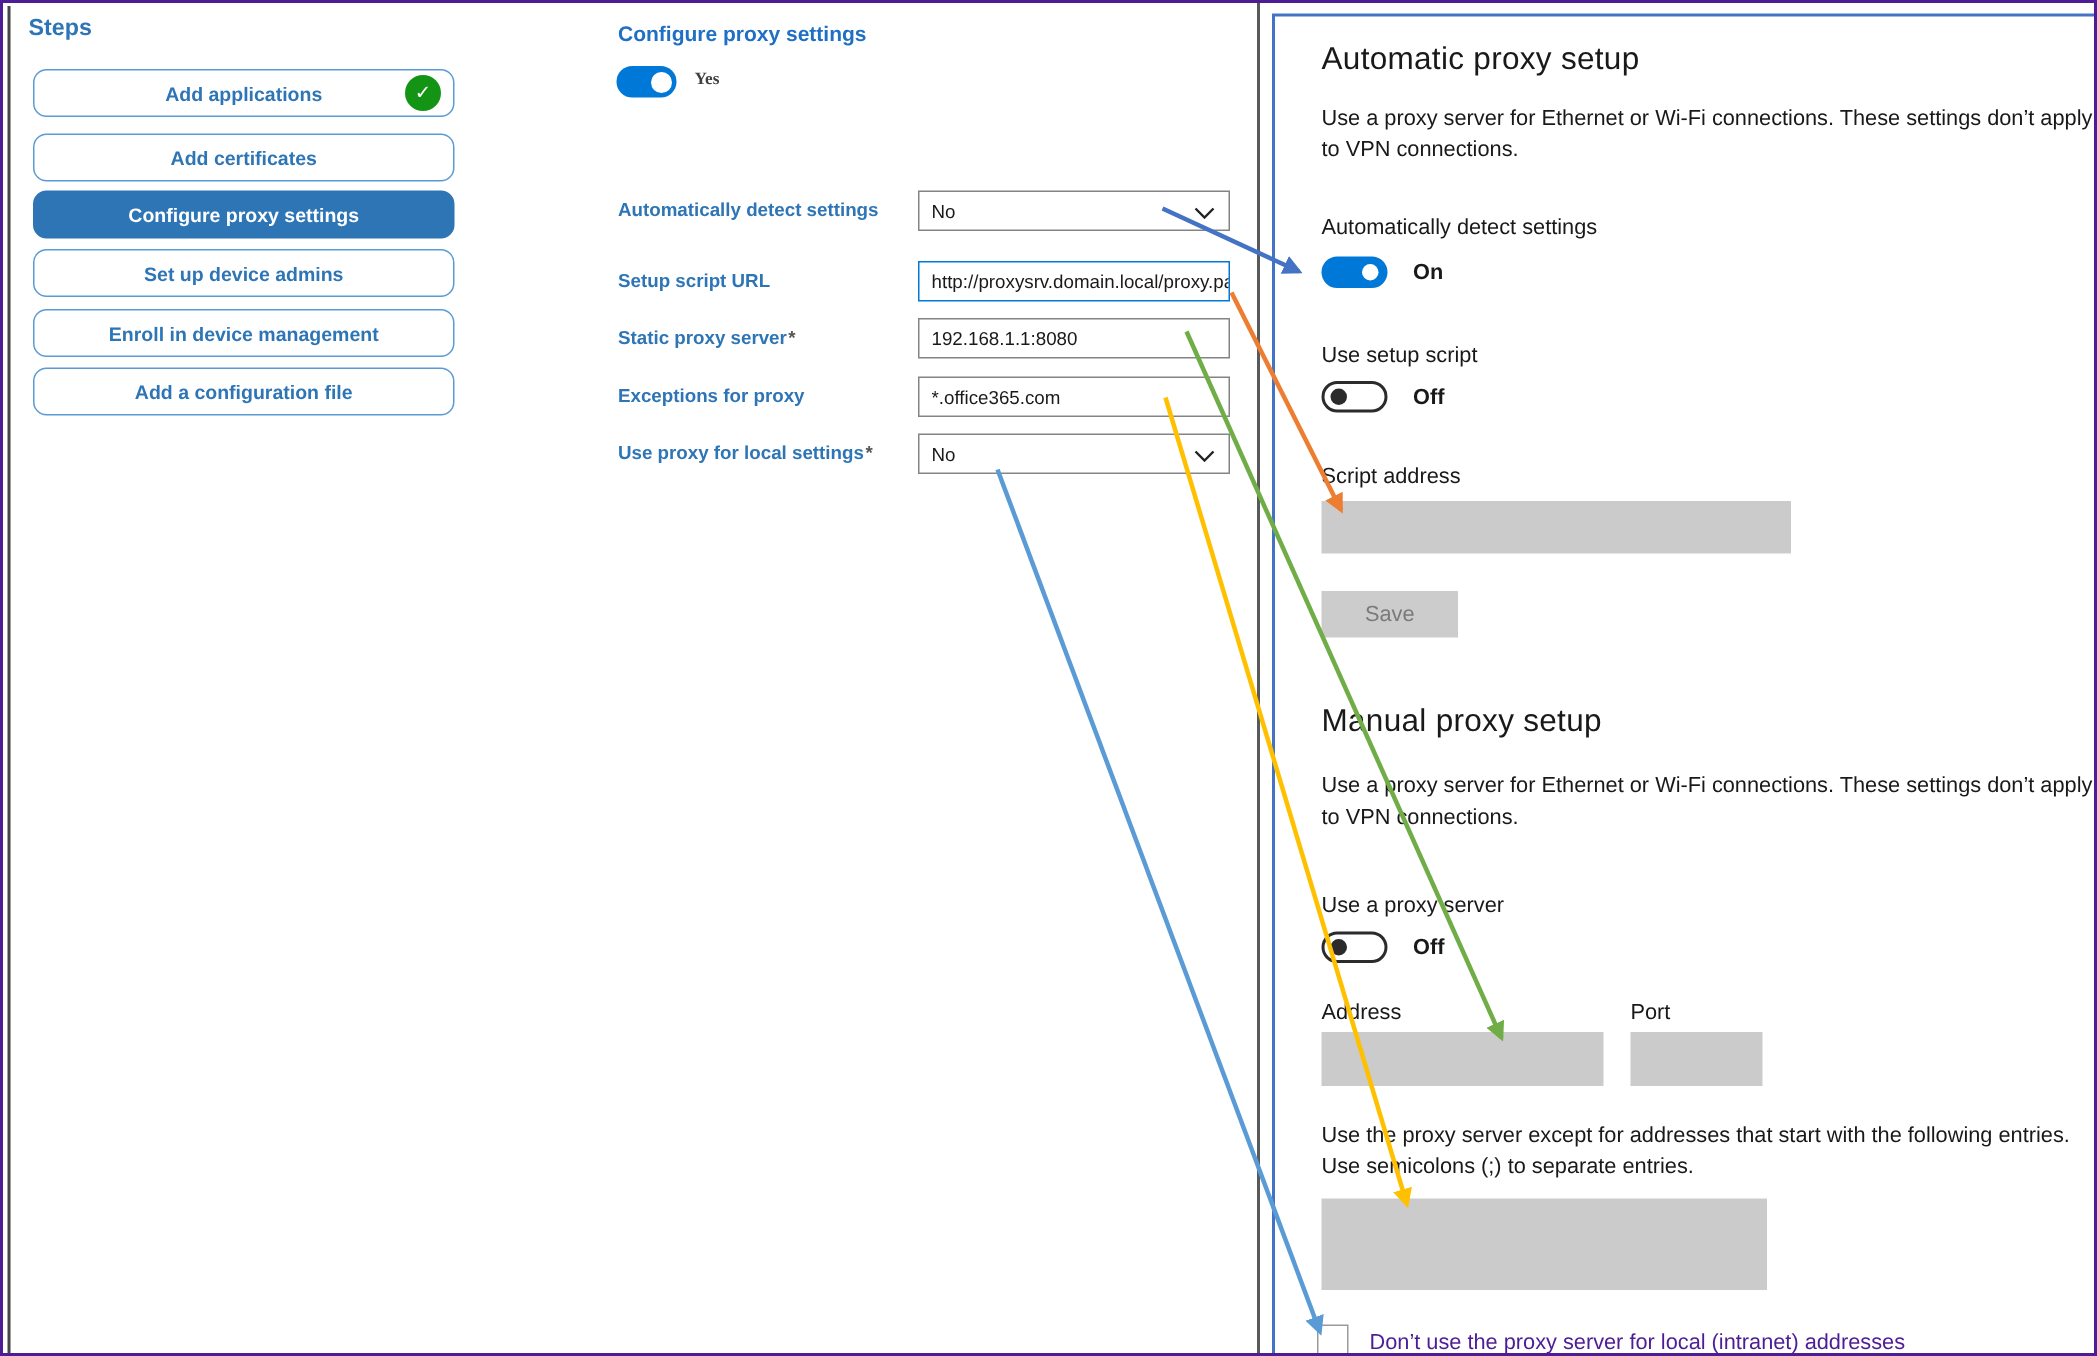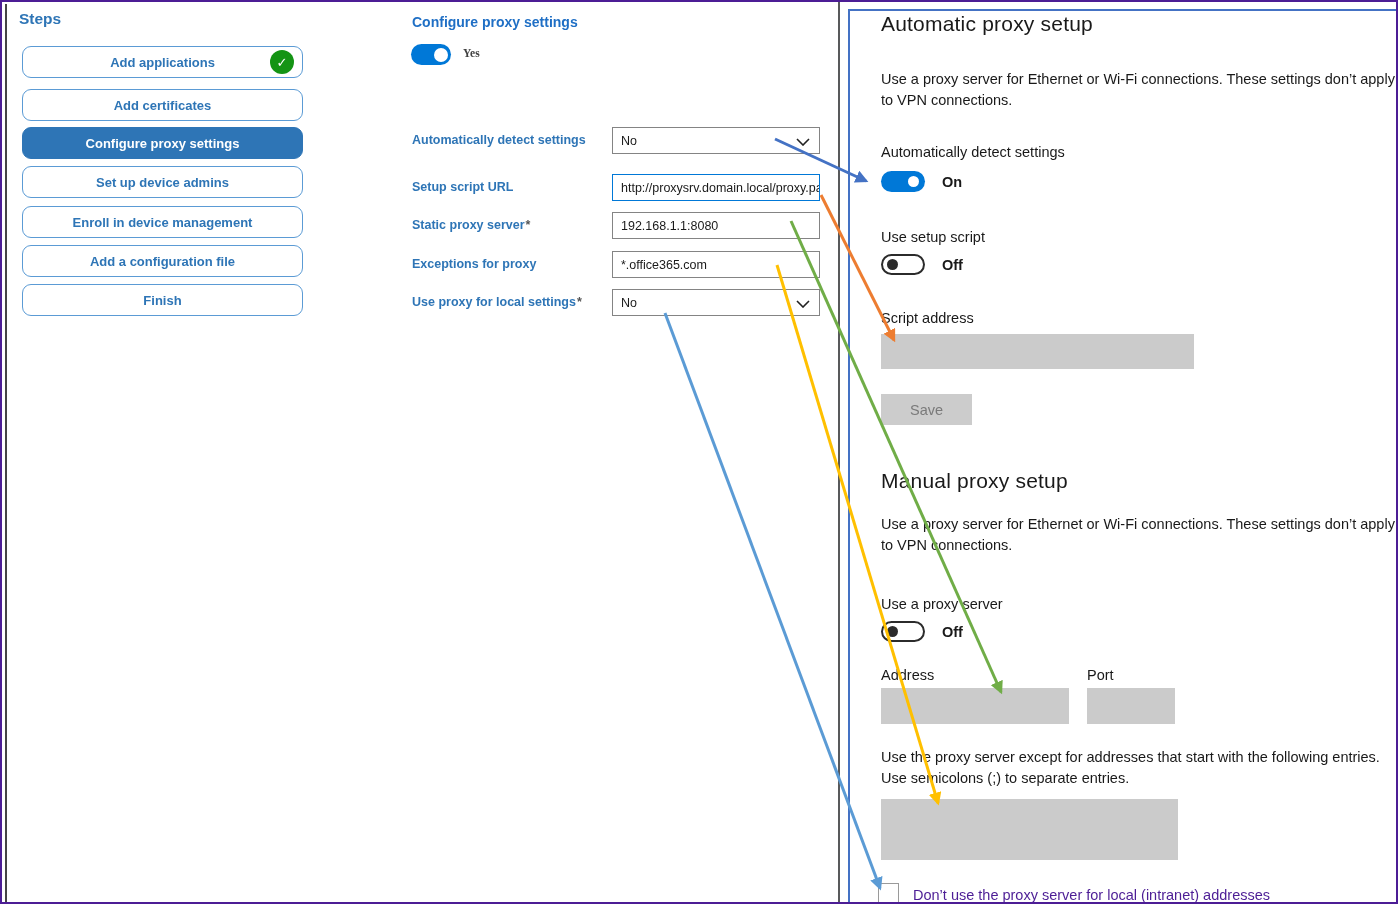--- a/index.html
+++ b/index.html
@@ -89,23 +89,20 @@
   </div>
   <div class="step-btn" style="top:164px">
     <span>Set up device admins</span>
   </div>
   <div class="step-btn" style="top:243px">
     <span>Add a configuration file</span>
   </div>
   <div class="step-btn" style="top:204px">
     <span>Enroll in device management</span>
   </div>
-  <div class="step-btn" style="top:282px">
-    <span>Finish</span>
-  </div>
 
   <div class="mid-title">Configure proxy settings</div>
   <div class="toggle-sm">
       <span class="knob"></span>
     </div>
   <div class="toggle-sm-label">Yes</div>
 
   <div class="fld-label" style="top:131px">
     <span>Automatically detect settings</span><span class="req"></span>
   </div>
@@ -143,21 +140,21 @@
   <div class="fld-ctrl dropdown" style="top:287px">
     <span>No</span>
     <svg class="chev" width="14" height="8" viewBox="0 0 14 8">
         <polyline points="1,1 7,7 13,1" fill="none" stroke="#222" stroke-width="1.6"></polyline>
       </svg>
   </div>
 
   <div class="divider"></div>
 
   <div class="settings-panel">
-    <div class="sp-h" style="top:1px">Automatic proxy setup</div>
+    <div class="sp-h" style="top:17px">Automatic proxy setup</div>
     <div class="sp-p" style="top:58px">Use a proxy server for Ethernet or Wi-Fi connections. These settings don’t apply to VPN connections.</div>
 
     <div class="sp-label" style="top:133px">Automatically detect settings</div>
     <div class="toggle-row" style="top:160px">
       <div class="toggle-lg on">
           <span class="knob"></span>
         </div>
       <span class="toggle-state">On</span>
     </div>
 

